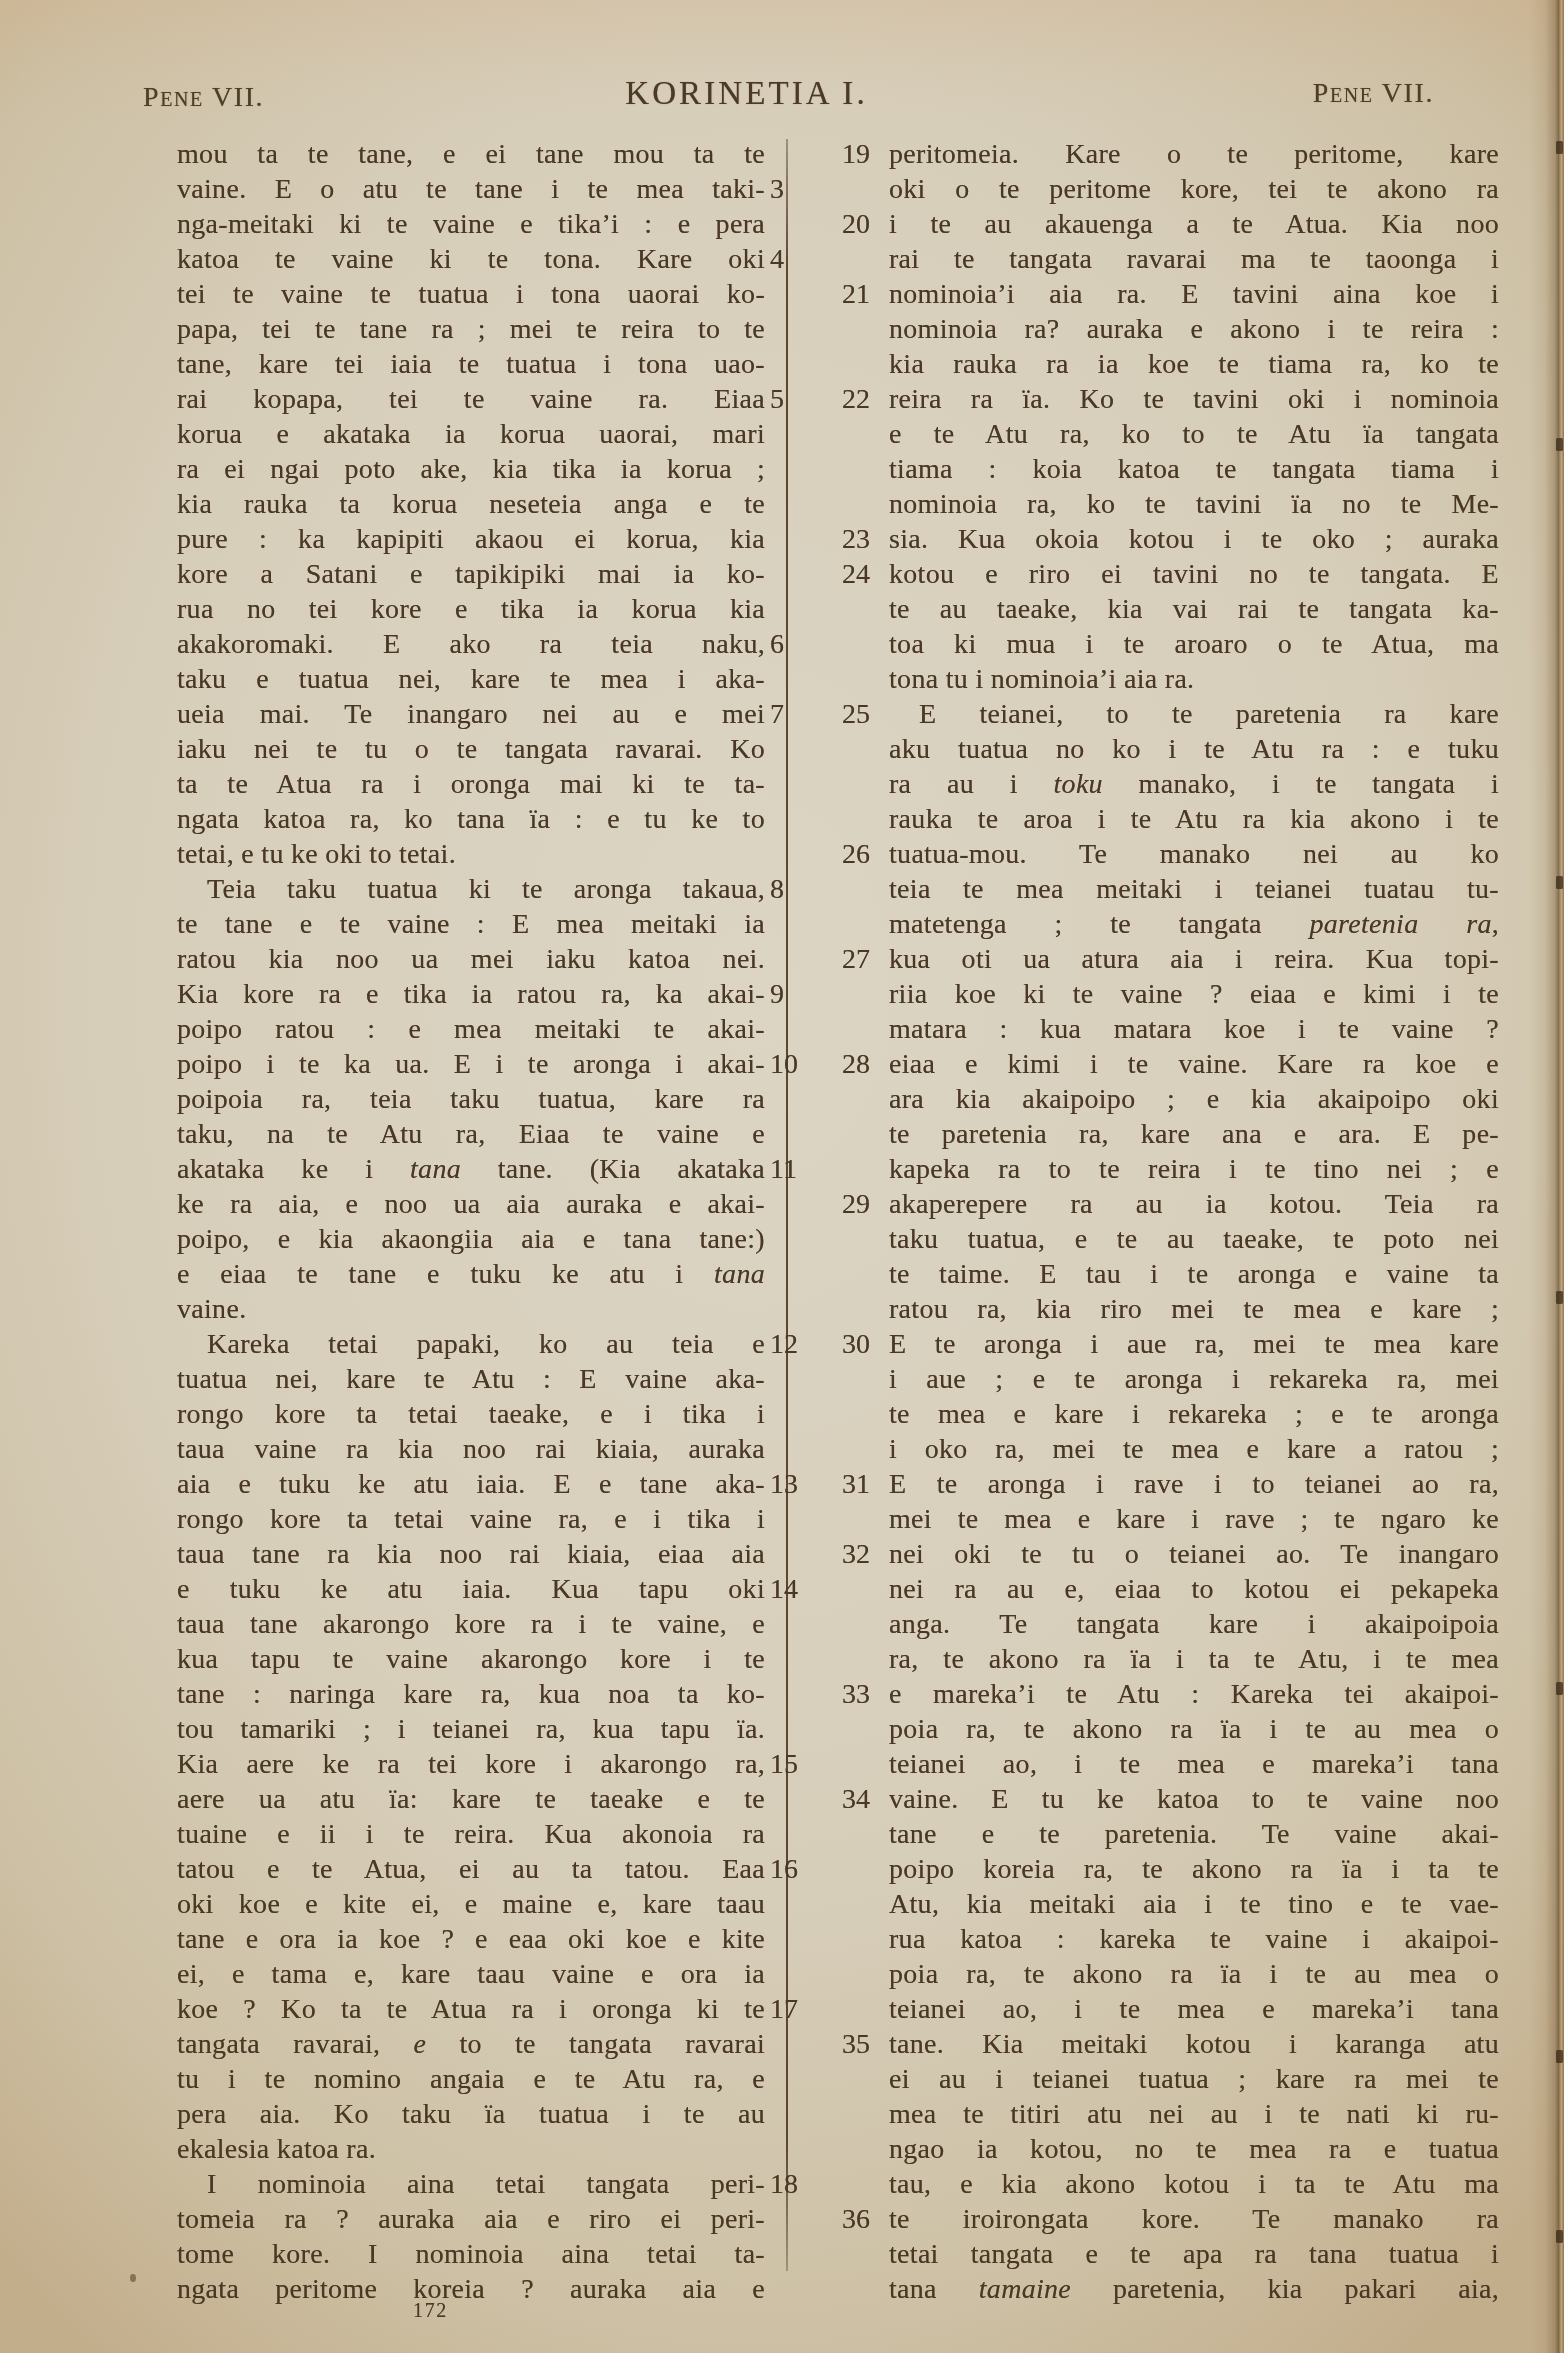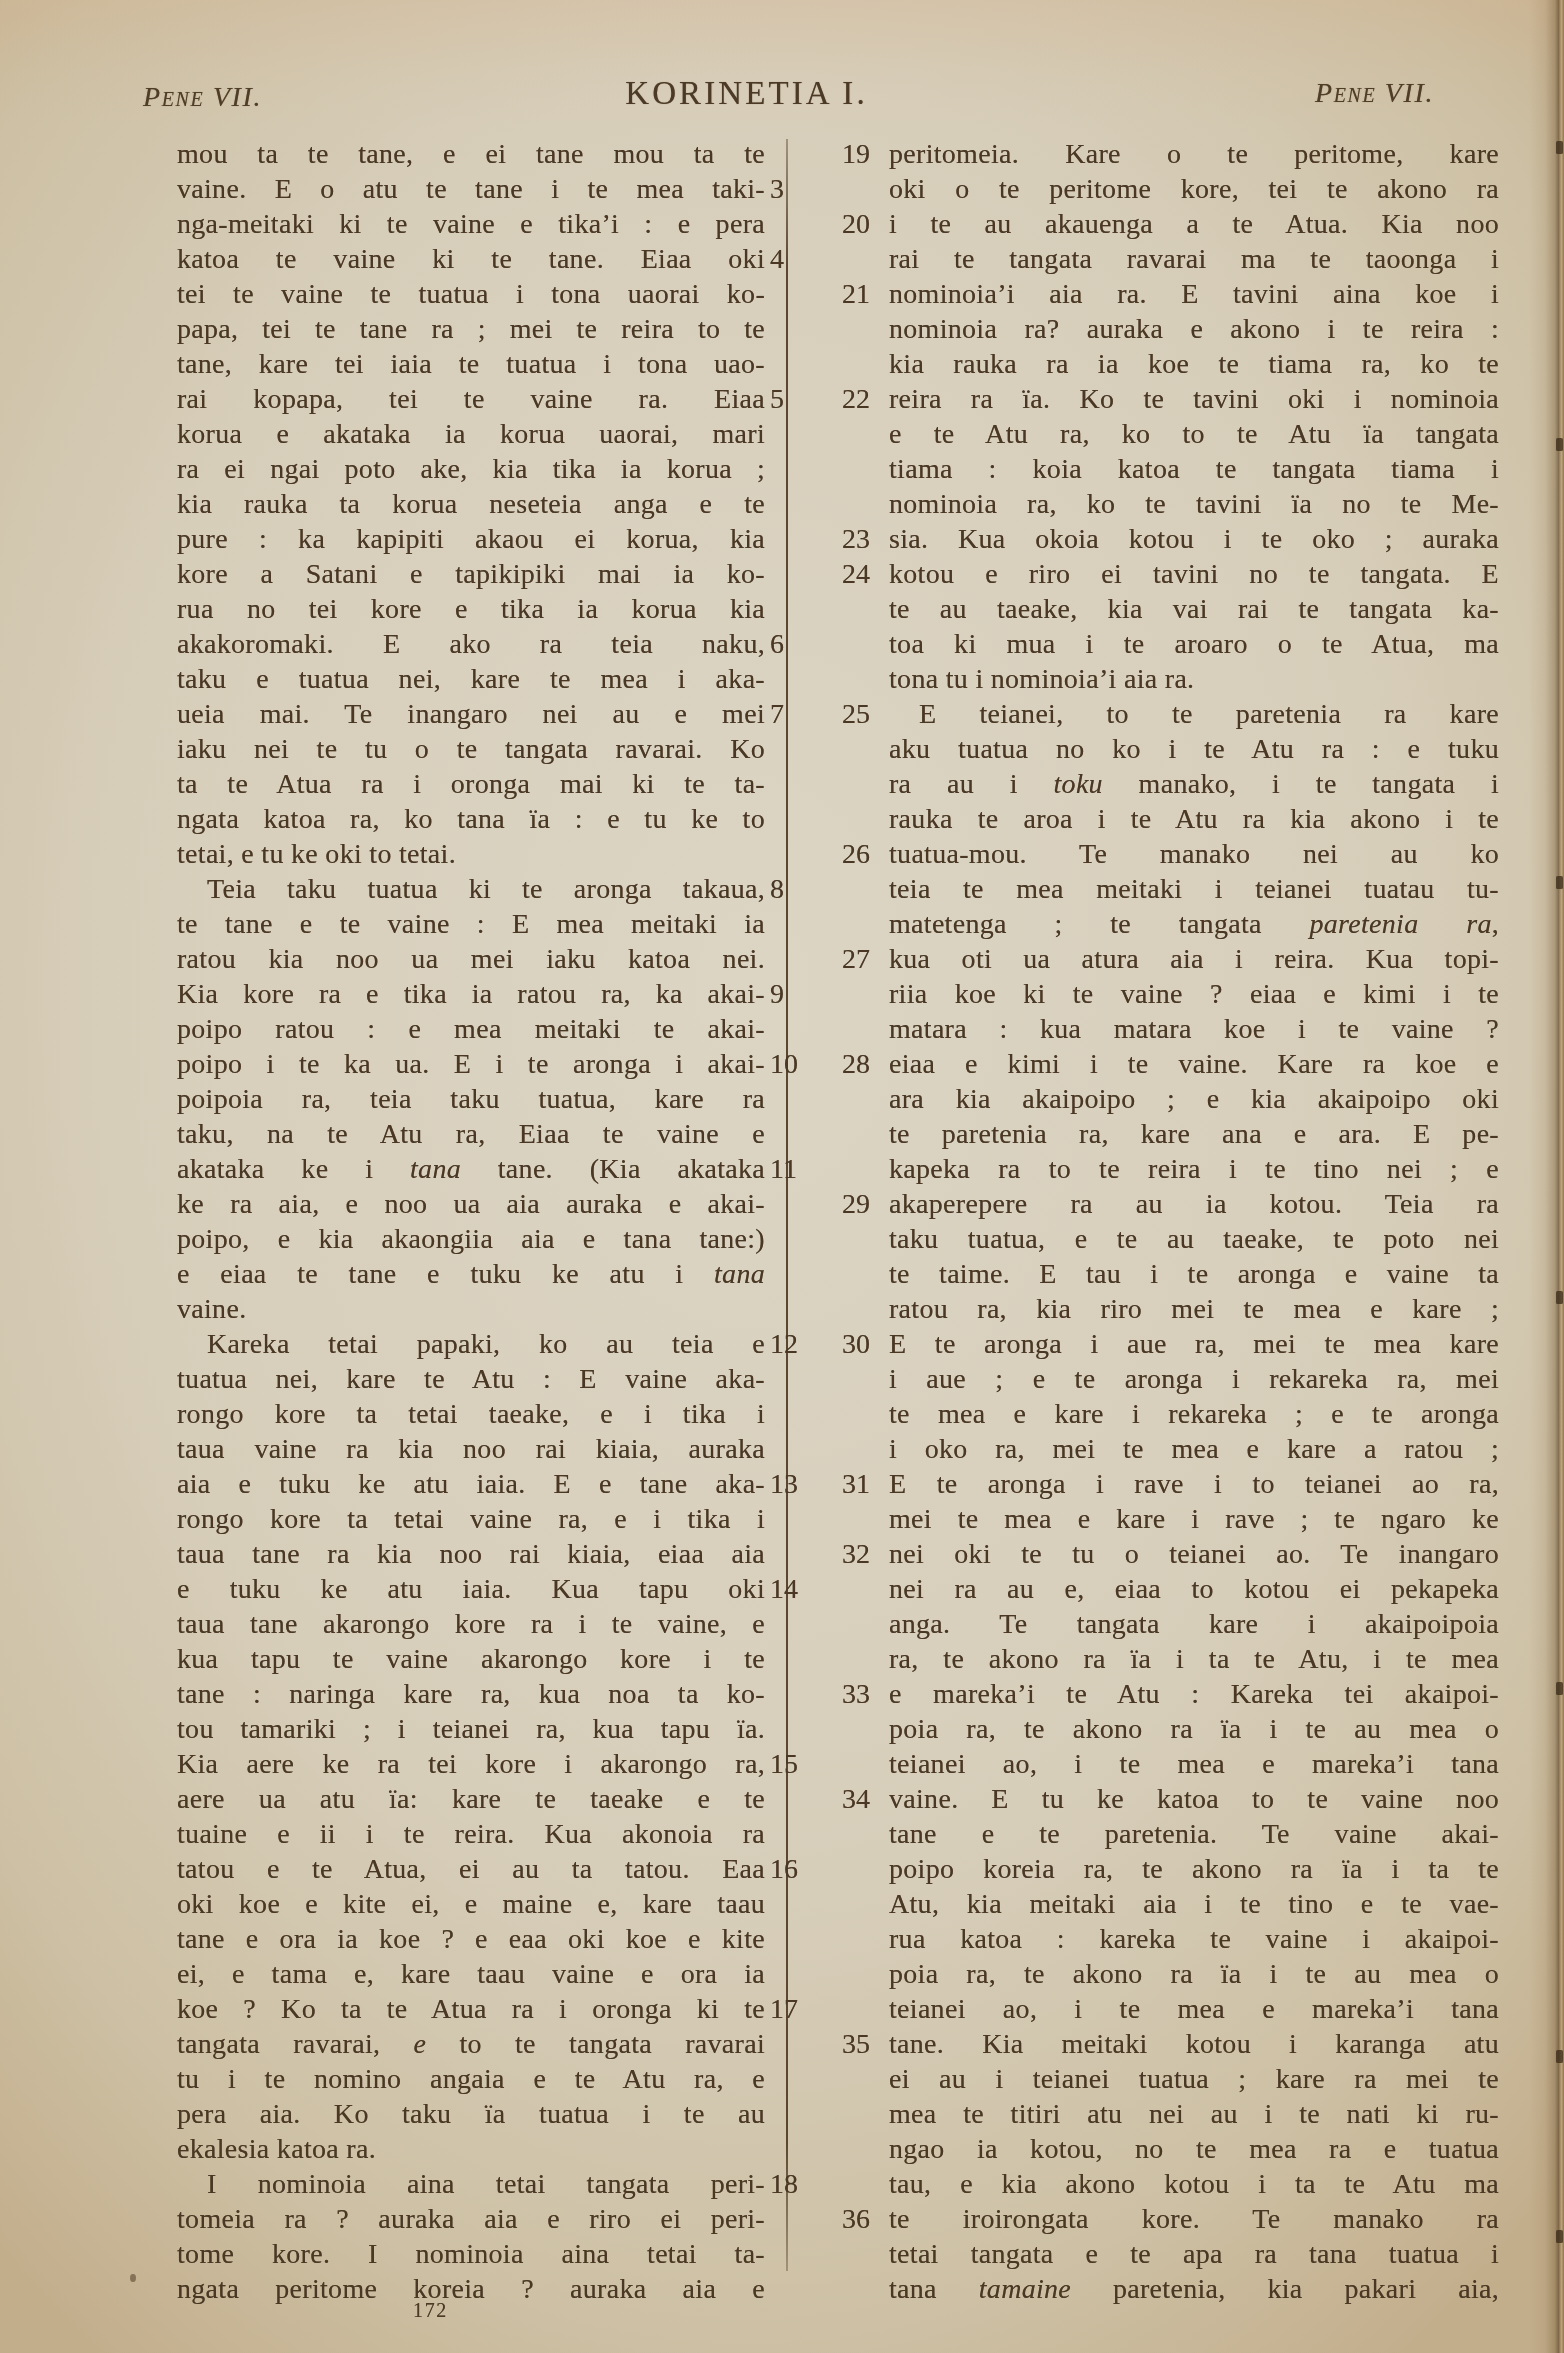--- a/index.html
+++ b/index.html
@@ -33,21 +33,21 @@
       rgba(110,84,50,0.85) 100%);
   }
   .edge-mark{
     position:absolute;right:1.6px;width:7.8px;height:12.5px;
     background:rgba(58,42,24,0.75);border-radius:1.6px;
   }
   
   .running-head{position:absolute;top:75px;left:0;width:1565px;height:47px;}
   .head-side{
     position:absolute;font-variant:small-caps;font-size:28px;letter-spacing:1.6px;
-    color:#503d27;text-shadow:0 0 0.8px rgba(74,56,36,0.55);font-style:italic;
+    color:#503d27;text-shadow:0 0 0.8px rgba(74,56,36,0.55);
   }
   .head-left{left:143px;top:6.3px;}
   .head-right{right:131px;top:1.6px;}
   .head-center{
     position:absolute;left:0;width:1493px;text-align:center;top:0;
     font-size:33px;letter-spacing:3.1px;color:#4c3a26;
     text-shadow:0 0 0.8px rgba(74,56,36,0.6);
   }
   
   .column{position:absolute;top:136px;margin-left:28px;}
@@ -105,21 +105,21 @@
       </div>
       <div class="line">
         <span class="vnum">3</span>
         <span class="line-text"><span>vaine.  E o atu te tane i te mea taki-</span></span>
       </div>
       <div class="line">
         <span class="line-text"><span>nga-meitaki ki te vaine e tika’i : e pera</span></span>
       </div>
       <div class="line">
         <span class="vnum">4</span>
-        <span class="line-text"><span>katoa te vaine ki te tane.  Eiaa oki</span></span>
+        <span class="line-text"><span>katoa te vaine ki te tona.  Kare oki</span></span>
       </div>
       <div class="line">
         <span class="line-text"><span>tei te vaine te tuatua i tona uaorai ko-</span></span>
       </div>
       <div class="line">
         <span class="line-text"><span>papa, tei te tane ra ; mei te reira to te</span></span>
       </div>
       <div class="line">
         <span class="line-text"><span>tane, kare tei iaia te tuatua i tona uao-</span></span>
       </div>

